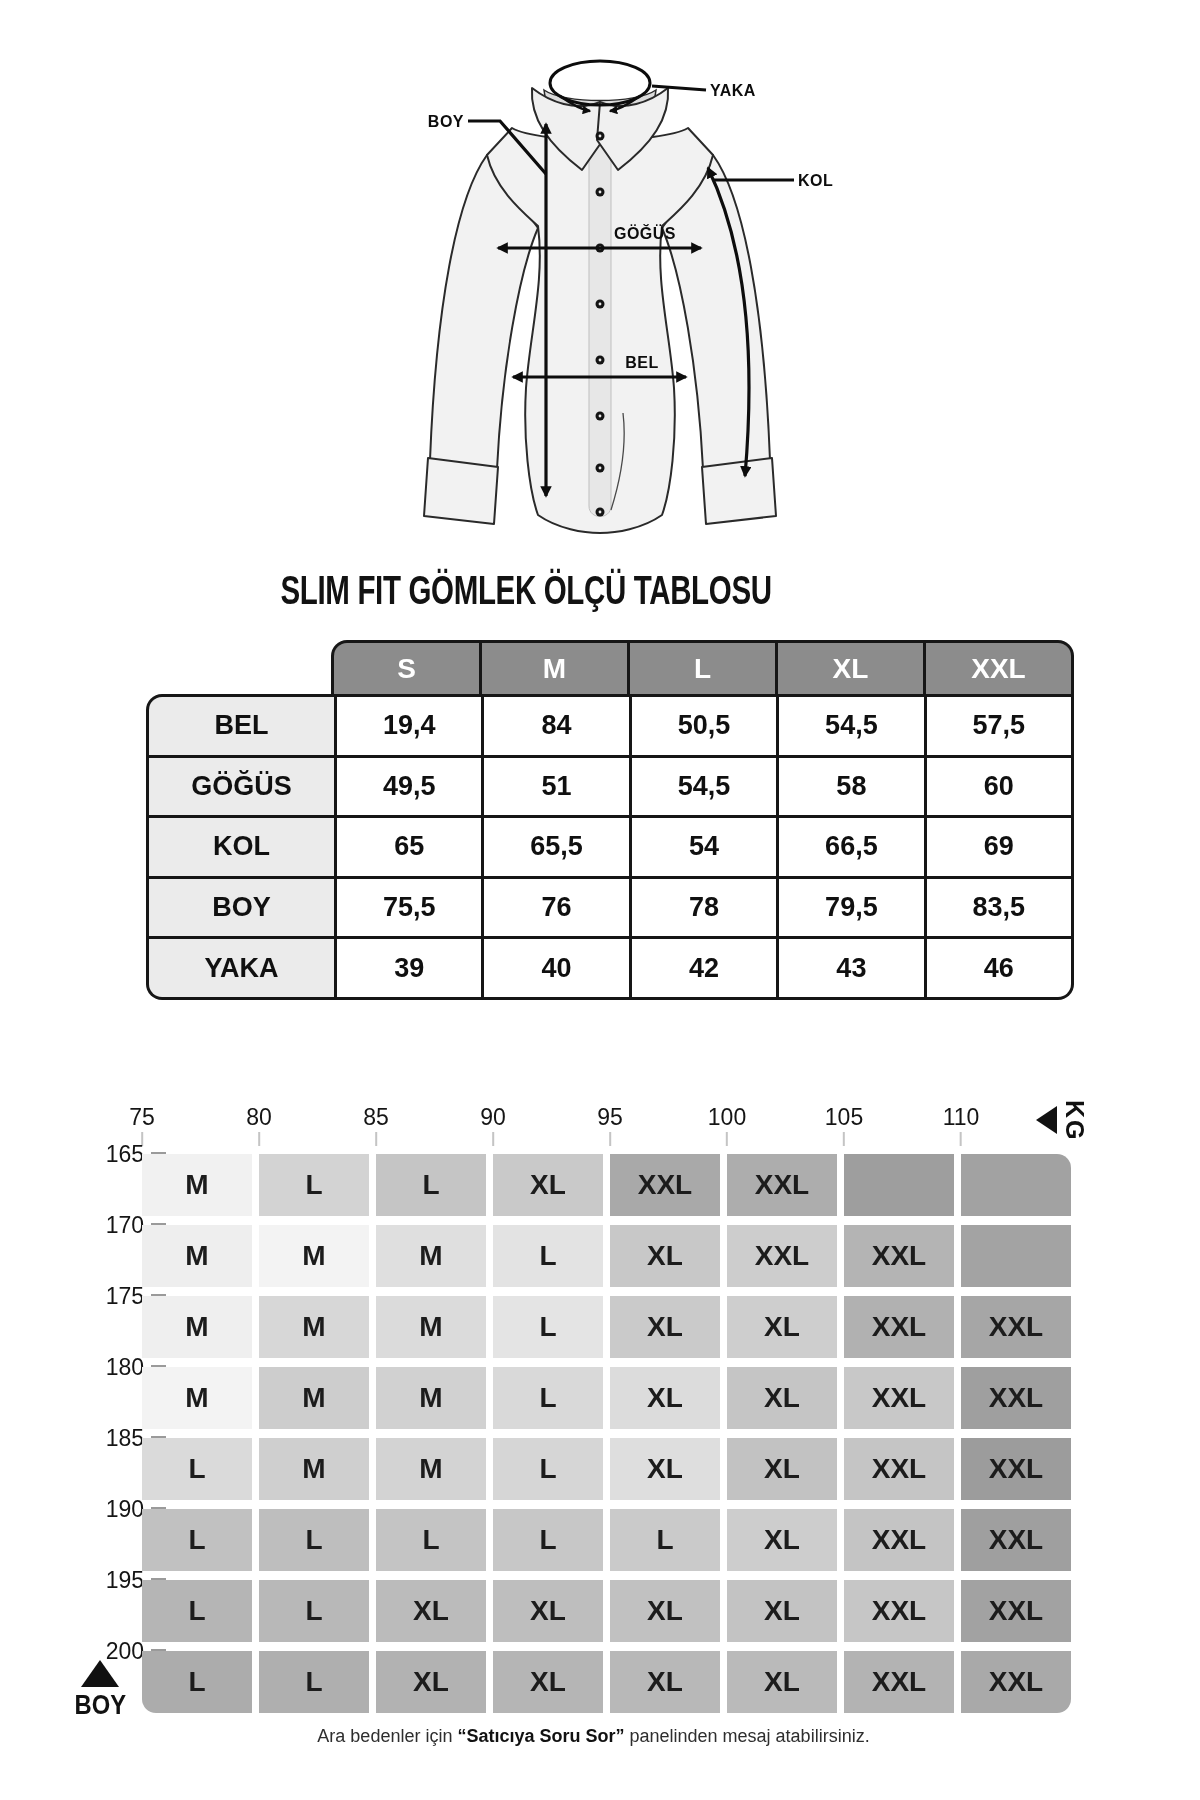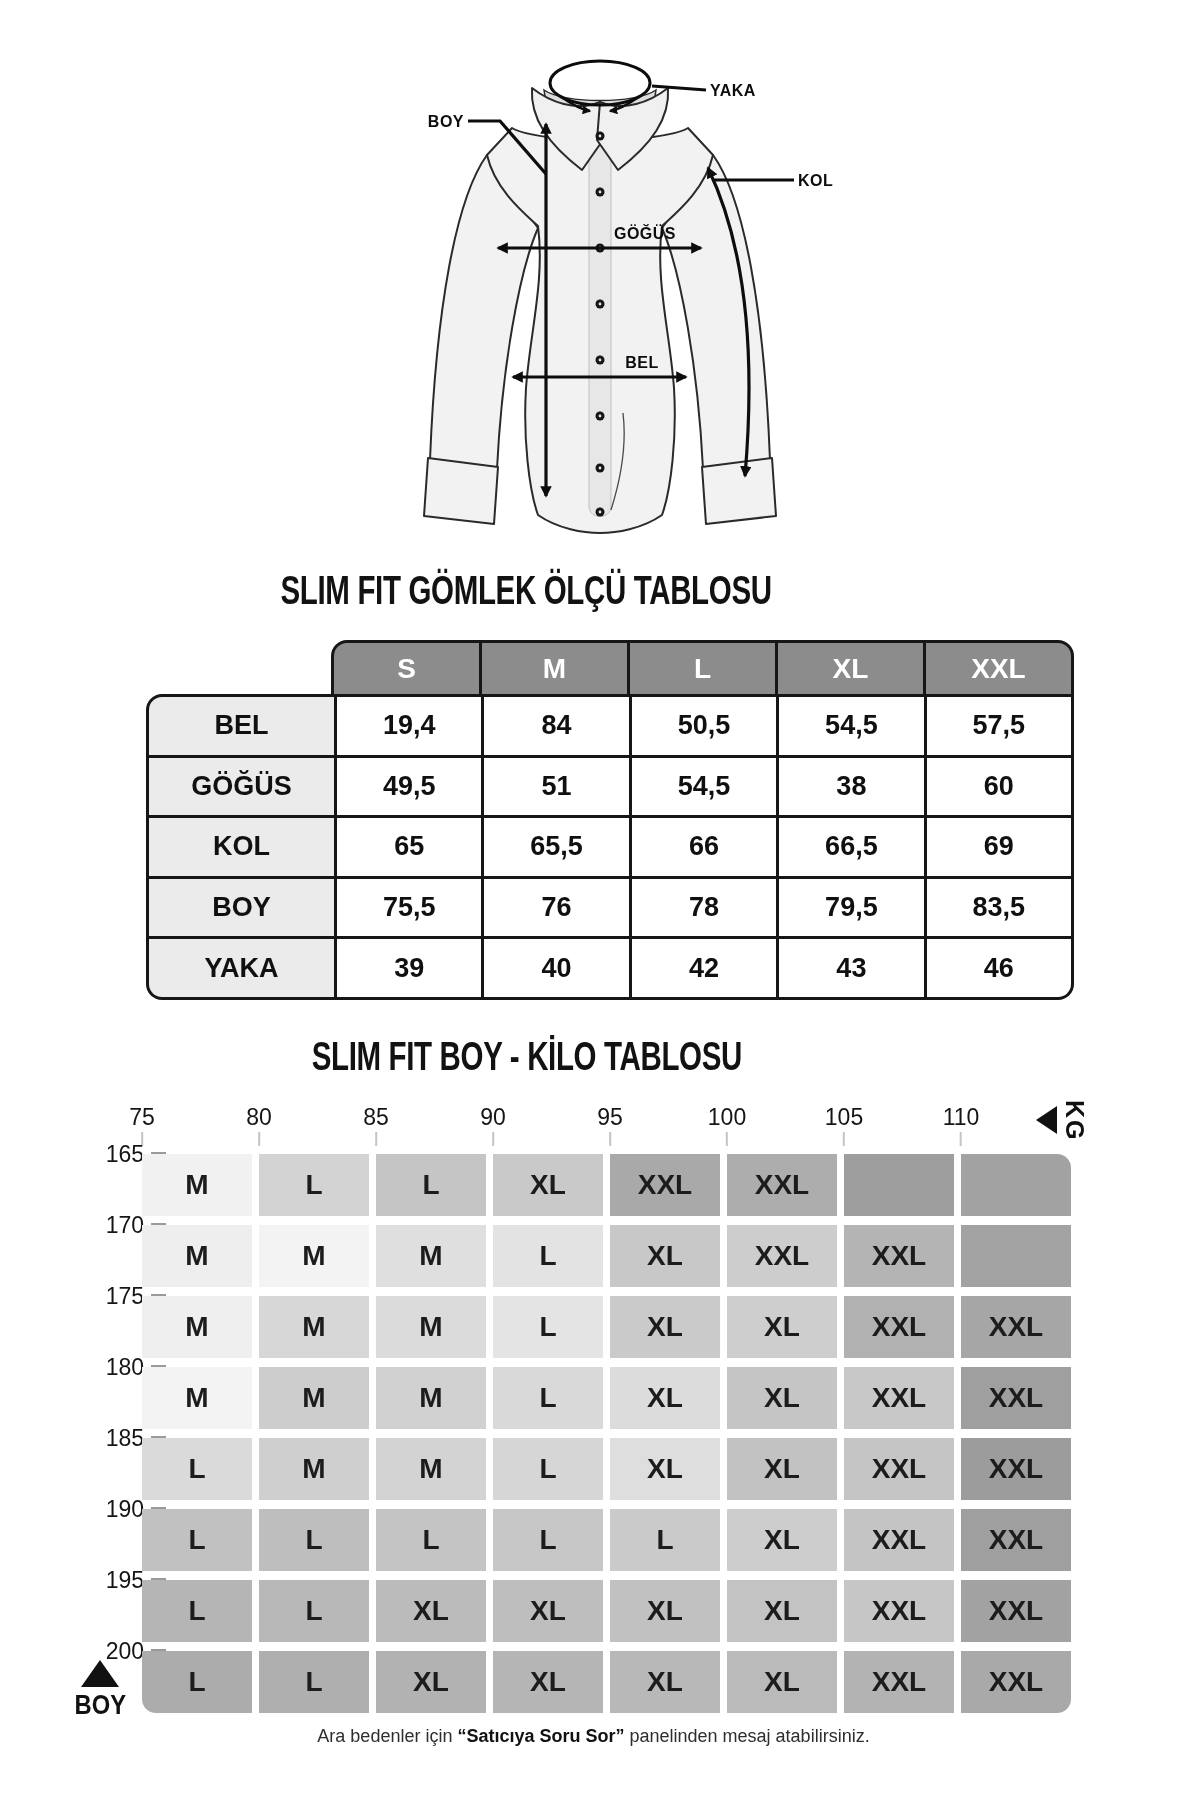--- a/index.html
+++ b/index.html
@@ -144,45 +144,42 @@
       <div class="t1-label tl">BEL</div>
       <div class="t1-val">19,4</div>
       <div class="t1-val">84</div>
       <div class="t1-val">50,5</div>
       <div class="t1-val">54,5</div>
       <div class="t1-val">57,5</div>
       <div class="t1-label">GÖĞÜS</div>
       <div class="t1-val">49,5</div>
       <div class="t1-val">51</div>
       <div class="t1-val">54,5</div>
-      <div class="t1-val">38</div>
+      <div class="t1-val">58</div>
       <div class="t1-val">60</div>
       <div class="t1-label">KOL</div>
       <div class="t1-val">65</div>
       <div class="t1-val">65,5</div>
-      <div class="t1-val">66</div>
+      <div class="t1-val">54</div>
       <div class="t1-val">66,5</div>
       <div class="t1-val">69</div>
       <div class="t1-label">BOY</div>
       <div class="t1-val">75,5</div>
       <div class="t1-val">76</div>
       <div class="t1-val">78</div>
       <div class="t1-val">79,5</div>
       <div class="t1-val">83,5</div>
       <div class="t1-label bl">YAKA</div>
       <div class="t1-val">39</div>
       <div class="t1-val">40</div>
       <div class="t1-val">42</div>
       <div class="t1-val">43</div>
       <div class="t1-val br">46</div>
     </div>
 
-  <div class="title t2">
-    <span class="condensed">SLIM FIT BOY - KİLO TABLOSU</span>
-  </div>
 
   <div class="kg-axis">
       <div class="kg-item" style="left: 0px;">
         <div class="kg-num">75</div>
         <div class="kg-tick"></div>
       </div>
       <div class="kg-item" style="left: 117px;">
         <div class="kg-num">80</div>
         <div class="kg-tick"></div>
       </div>

